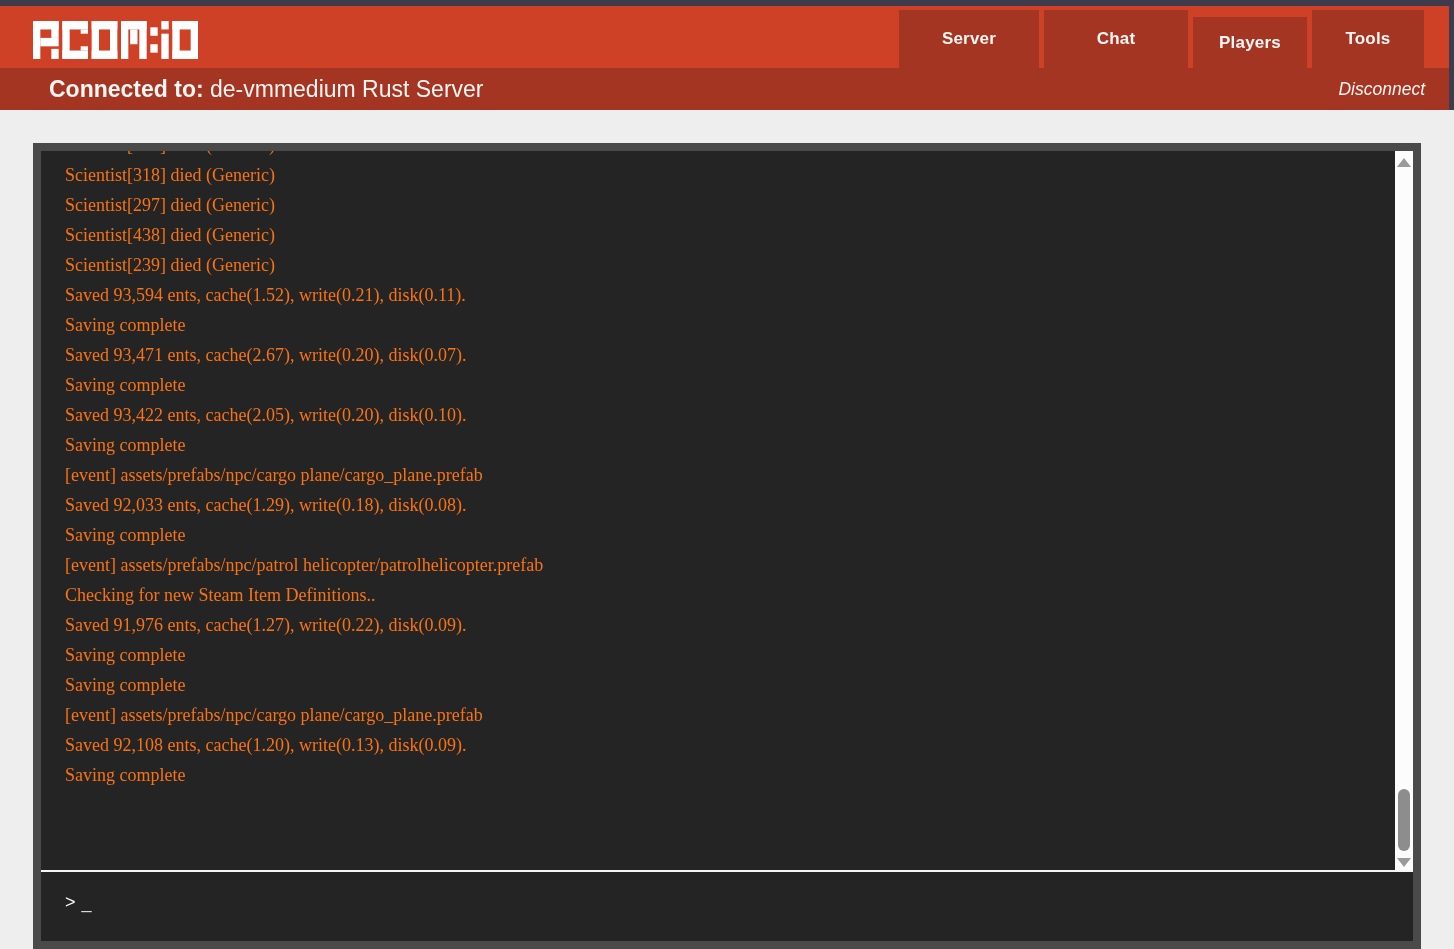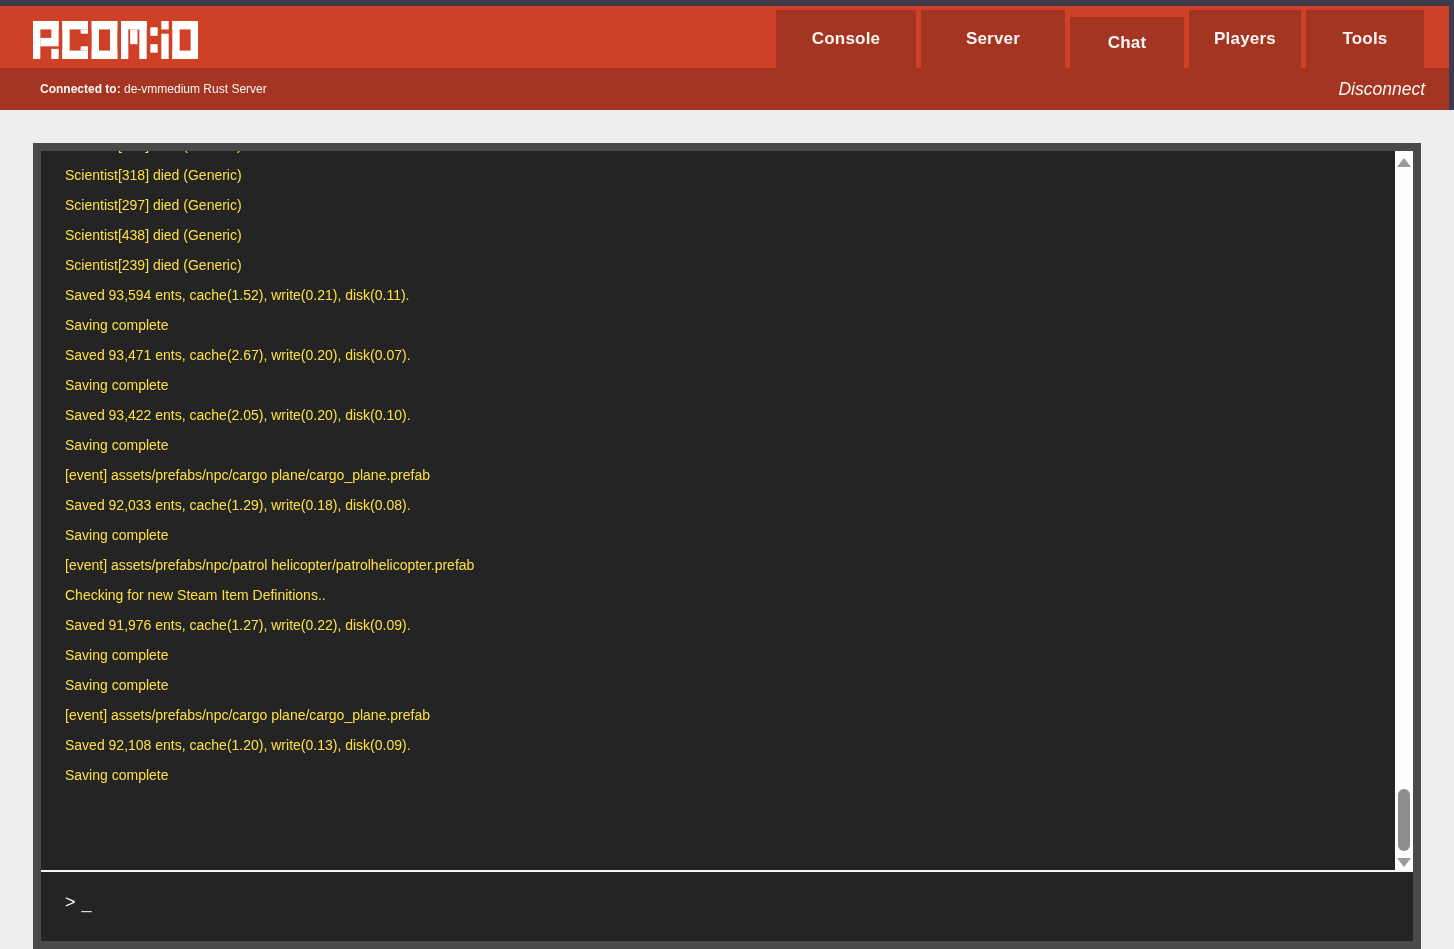--- a/index.html
+++ b/index.html
@@ -36,21 +36,21 @@
   .nav-tab:nth-child(2){ width:144px; }
   .nav-tab:nth-child(3){ width:114px;margin-top:7px; }
   .nav-tab:nth-child(4){ width:112px; }
   .nav-tab:nth-child(5){ width:118px;text-align:right; }
 
   .bar-sub {
     position:absolute; top:68px; left:0; width:1454px; height:42px;
     background:#a33522; color:#fdf6f2; z-index:3;
     display:flex; align-items:center;
   }
-  .connected { position:absolute; left:40px; font-size:12px; color:#fdf6f2; }
+  .connected { position:absolute; left:49px; font-size:23px; color:#fdf6f2; }
   .connected b { font-weight:700; }
   .disconnect {
     position:absolute; right:29px; font-size:17.5px; color:#fdf6f2;
     text-decoration:none; cursor:pointer; background:none; border:none;
     font-family:"Liberation Sans", sans-serif;
     font-style:italic;
   }
 
   
   .console-frame {
@@ -58,22 +58,22 @@
     background:#4a4a4a; padding:8px; z-index:2;
   }
   .console-inner { width:1372px; height:790px; background:#242424; position:relative; }
 
   .log-area {
     position:absolute; top:0; left:0; width:1372px; height:719px;
     overflow:hidden; background:#242424;
   }
   .log-lines {
     margin-top:-21px; padding-left:24px; padding-right:46px;
-    color:#fde047; font-size:14px; line-height:30px;
-    font-family:Liberation Sans, sans-serif;
+    color:#f97316; font-size:18px; line-height:30px;
+    font-family:Liberation Serif, serif;
     white-space:nowrap;
   }
 
   
   .scrollbar {
     position:absolute; top:0; right:0; width:18px; height:719px;
     background:#fcfcfc;
   }
   .scroll-up {
     position:absolute; top:7px; left:2px; width:0; height:0;
@@ -142,21 +142,20 @@
         <rect x="35" y="3" width="2" height="6"></rect>
 
       <rect x="38" y="0" width="2" height="9"></rect>
         <rect x="43" y="0" width="2" height="9"></rect>
       <rect x="38" y="0" width="7" height="2"></rect>
         <rect x="38" y="7" width="7" height="2"></rect>
     </g>
   </svg>
 
   <nav class="nav-tabs">
-    <button class="nav-tab">Console</button>
     <button class="nav-tab">Server</button>
     <button class="nav-tab">Chat</button>
     <button class="nav-tab">Players</button>
     <button class="nav-tab">Tools</button>
   </nav>
 </header>
 
 <div class="bar-sub">
   <div class="connected">
     <b>Connected to:</b>

